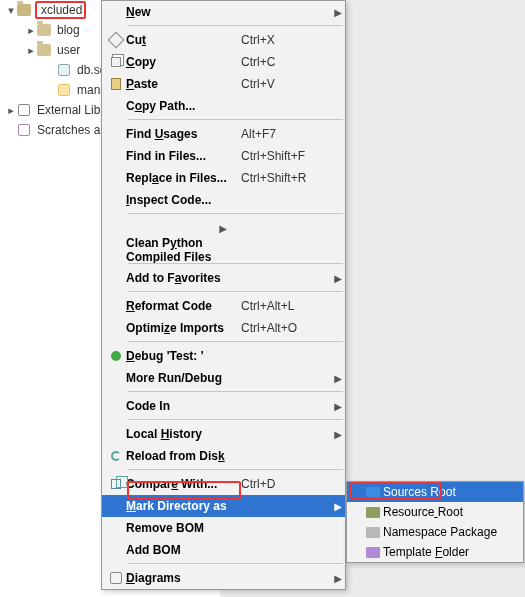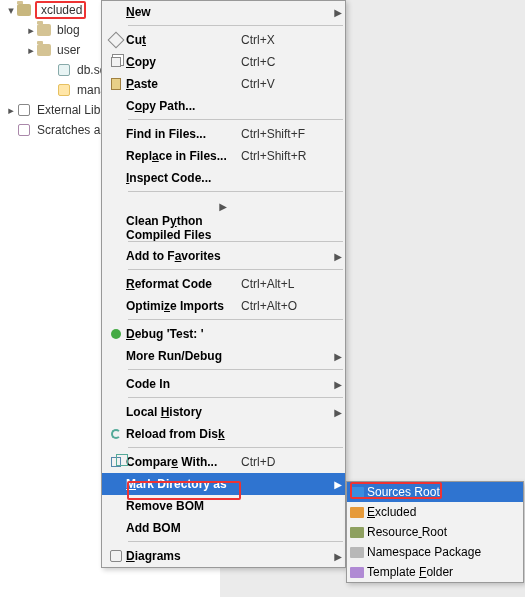--- a/index.html
+++ b/index.html
@@ -39,21 +39,21 @@
   .m-row.selected .col-key { color: #cfe; }
   .m-row .col-arr { width: 14px; text-align: center; font-size: 10px; color: #555; }
   .m-row.selected .col-arr { color: #fff; }
   .sep { height: 6px; border: none; margin: 0; padding: 0; position: relative; }
   .sep::after { content:""; position:absolute; left:26px; right:2px; top:2px; border-top:1px solid #c5c5c5; }
 
   .mnemonic { text-decoration: underline; }
 
   
   .submenu { position: absolute; top: 481px; left: 346px; width: 178px; background:#f2f2f2; border:1px solid #999; box-shadow: 2px 2px 5px rgba(0,0,0,.2); z-index: 20; }
-  .sm-row { display:flex; align-items:center; height:20px; padding-left:0; }
+  .sm-row { display:flex; align-items:center; height:20px; padding-left:16px; }
   .sm-row.selected { background:#2f74d0; color:#fff; }
   .sm-row .col-icon { width:20px; display:flex; align-items:center; justify-content:center; }
   .sm-row .col-label { flex:1; }
 
   
   .mi-cut { width:12px; height:12px; border:1px solid #888; transform:rotate(45deg); }
   .mi-copy { width:10px; height:10px; border:1px solid #888; box-shadow:2px -2px 0 #fff,2px -2px 0 1px #888; }
   .mi-paste { width:10px; height:12px; background:#e8d088; border:1px solid #a08040; }
   .mi-run { width:0; height:0; border-left:10px solid #3a3; border-top:6px solid transparent; border-bottom:6px solid transparent; }
   .mi-bug { width:10px; height:10px; background:#4a4; border-radius:50%; }
@@ -160,20 +160,26 @@
     </div>
     <div class="m-row">
       <span class="col-icon"></span>
       <span class="col-label">C<span class="mnemonic">o</span>py Path...</span>
       <span class="col-key"></span>
       <span class="col-arr"></span>
     </div>
     <div class="sep no-hover"></div>
     <div class="m-row">
       <span class="col-icon"></span>
+      <span class="col-label">Find <span class="mnemonic">U</span>sages</span>
+      <span class="col-key">Alt+F7</span>
+      <span class="col-arr"></span>
+    </div>
+    <div class="m-row">
+      <span class="col-icon"></span>
       <span class="col-label">Find in Files...</span>
       <span class="col-key">Ctrl+Shift+F</span>
       <span class="col-arr"></span>
     </div>
     <div class="m-row">
       <span class="col-icon"></span>
       <span class="col-label">Repl<span class="mnemonic">a</span>ce in Files...</span>
       <span class="col-key">Ctrl+Shift+R</span>
       <span class="col-arr"></span>
     </div>
@@ -291,26 +297,20 @@
   </div>
 <div class="submenu" id="submenu">
     <div class="sm-row selected">
       <span class="col-icon">
         <span class="sf fc-blue"></span>
       </span>
       <span class="col-label"><span class="mnemonic">S</span>ources Root</span>
     </div>
     <div class="sm-row">
       <span class="col-icon">
-        <span class="sf fc-orange"></span>
-      </span>
-      <span class="col-label"><span class="mnemonic">E</span>xcluded</span>
-    </div>
-    <div class="sm-row">
-      <span class="col-icon">
         <span class="sf fc-olive"></span>
       </span>
       <span class="col-label">Resource<span class="mnemonic"> </span>Root</span>
     </div>
     <div class="sm-row">
       <span class="col-icon">
         <span class="sf fc-gray"></span>
       </span>
       <span class="col-label">Namespace Package</span>
     </div>

